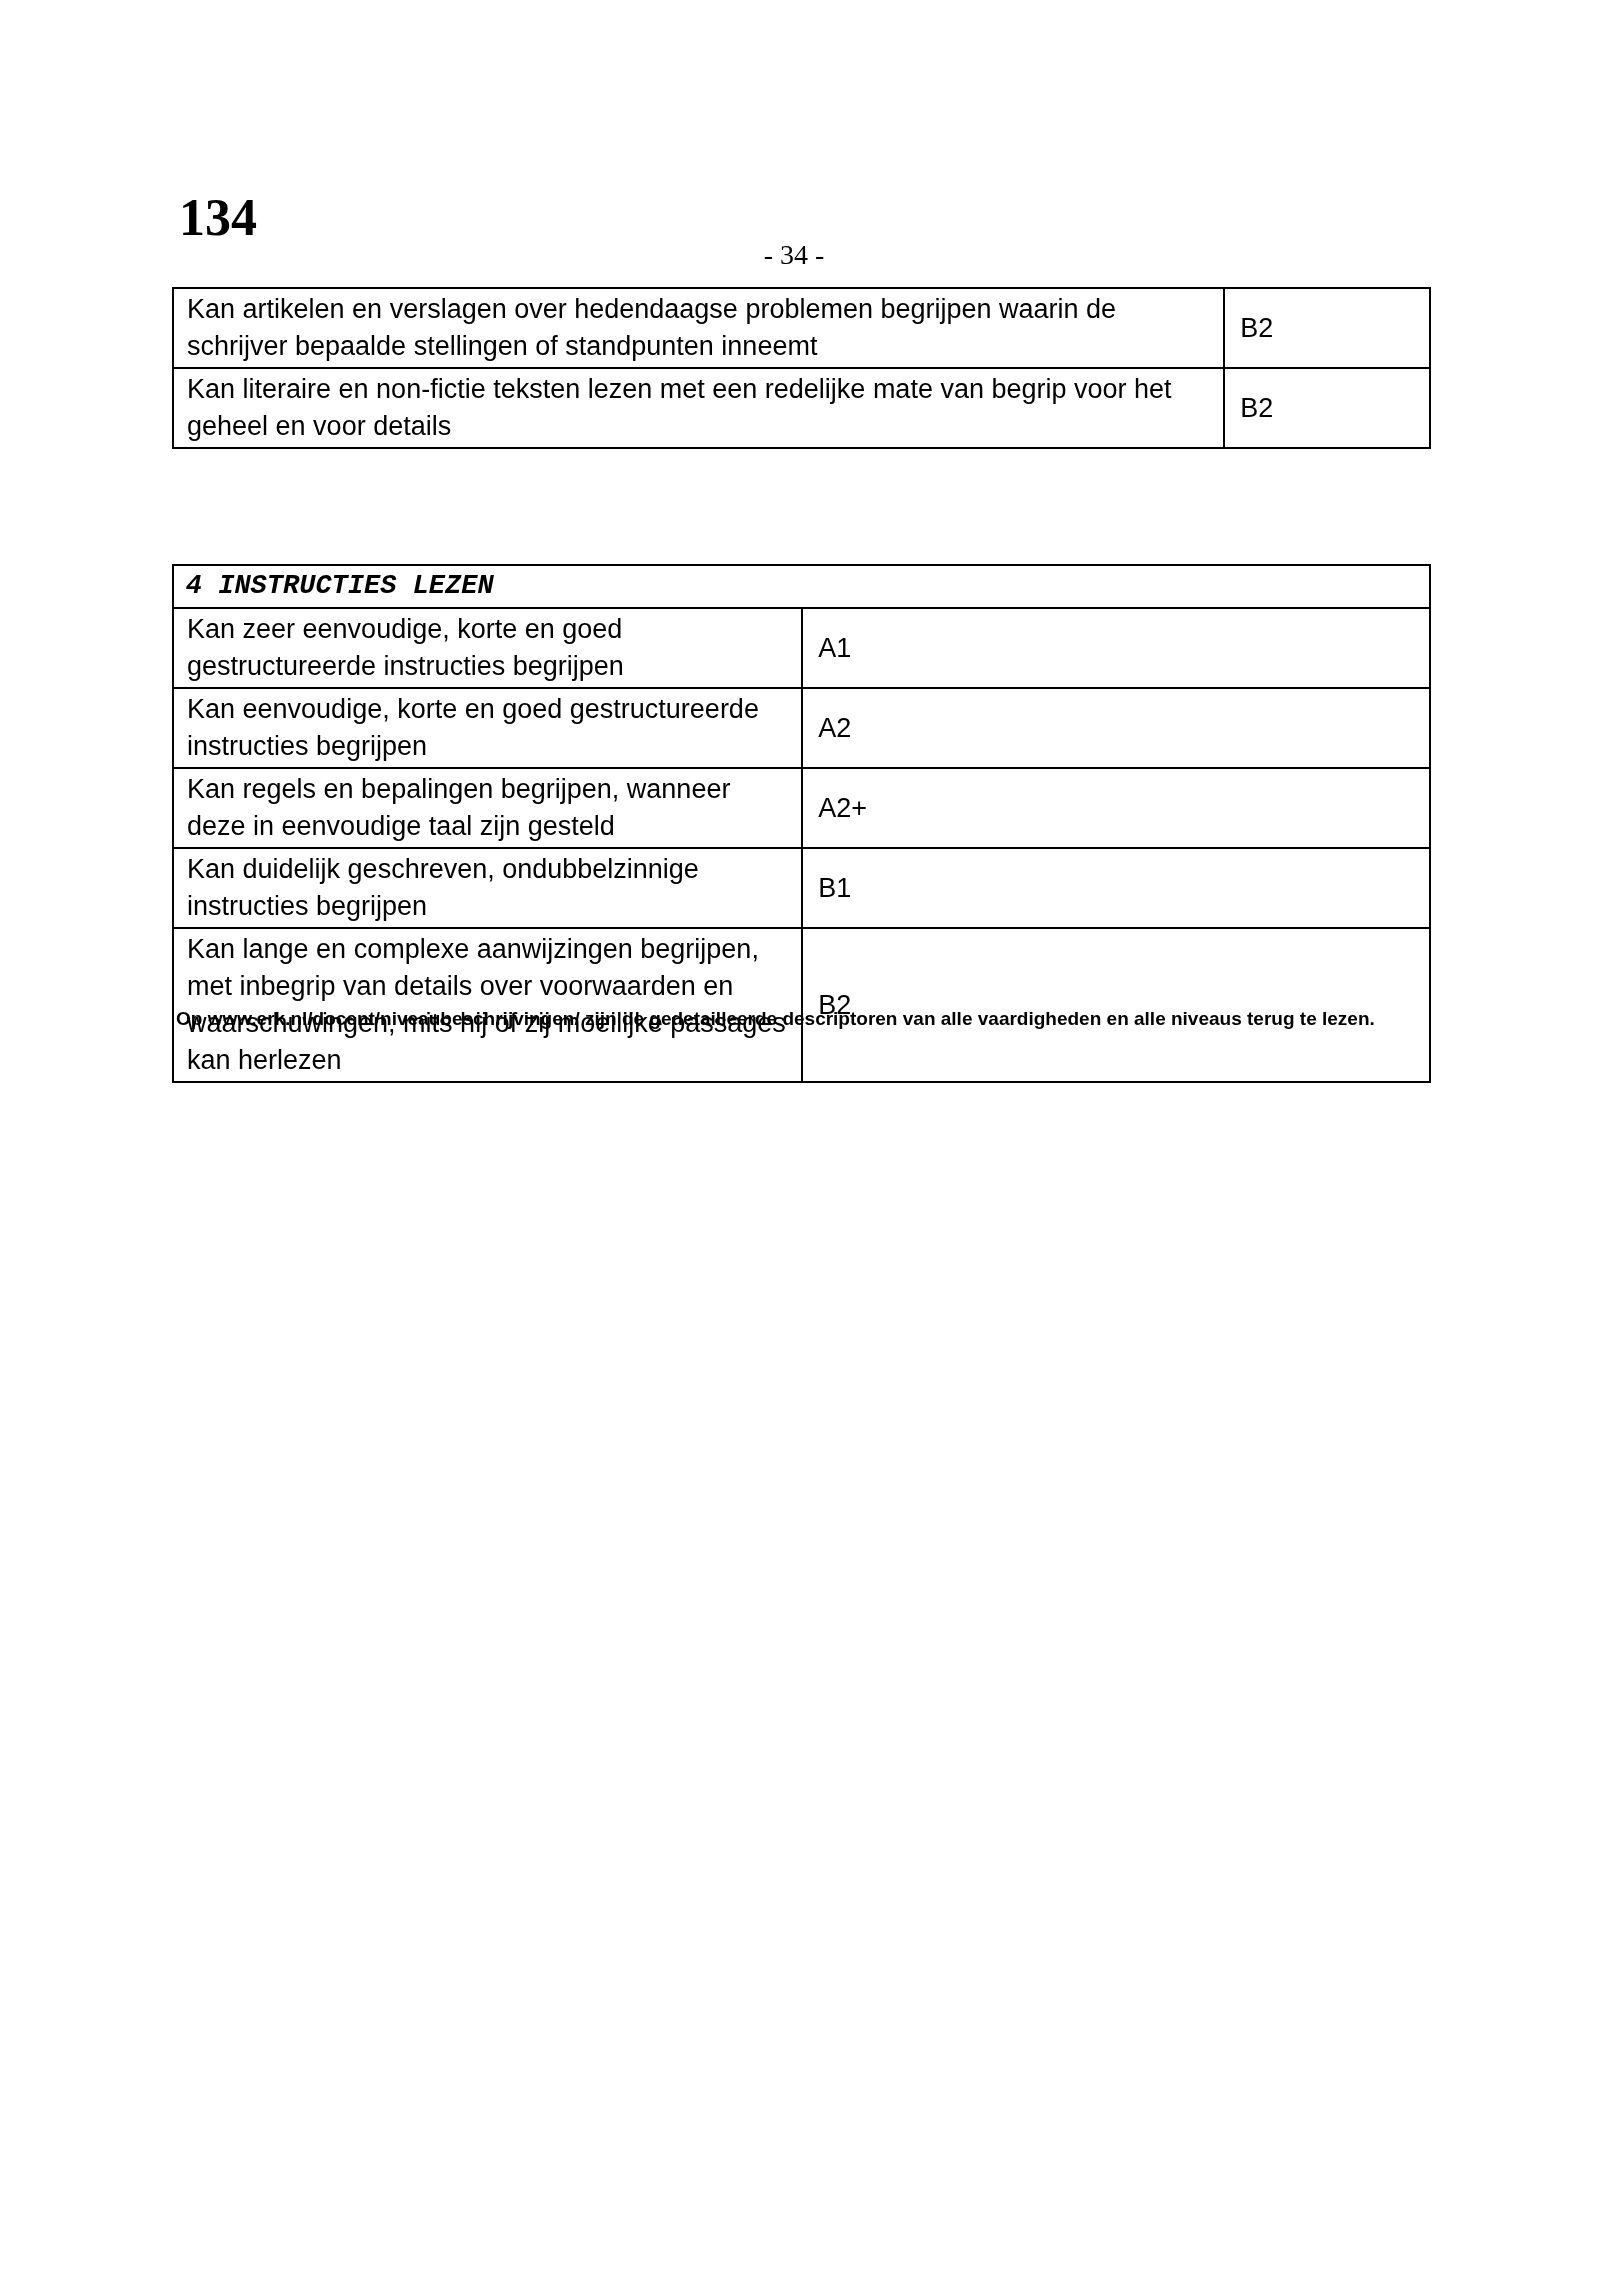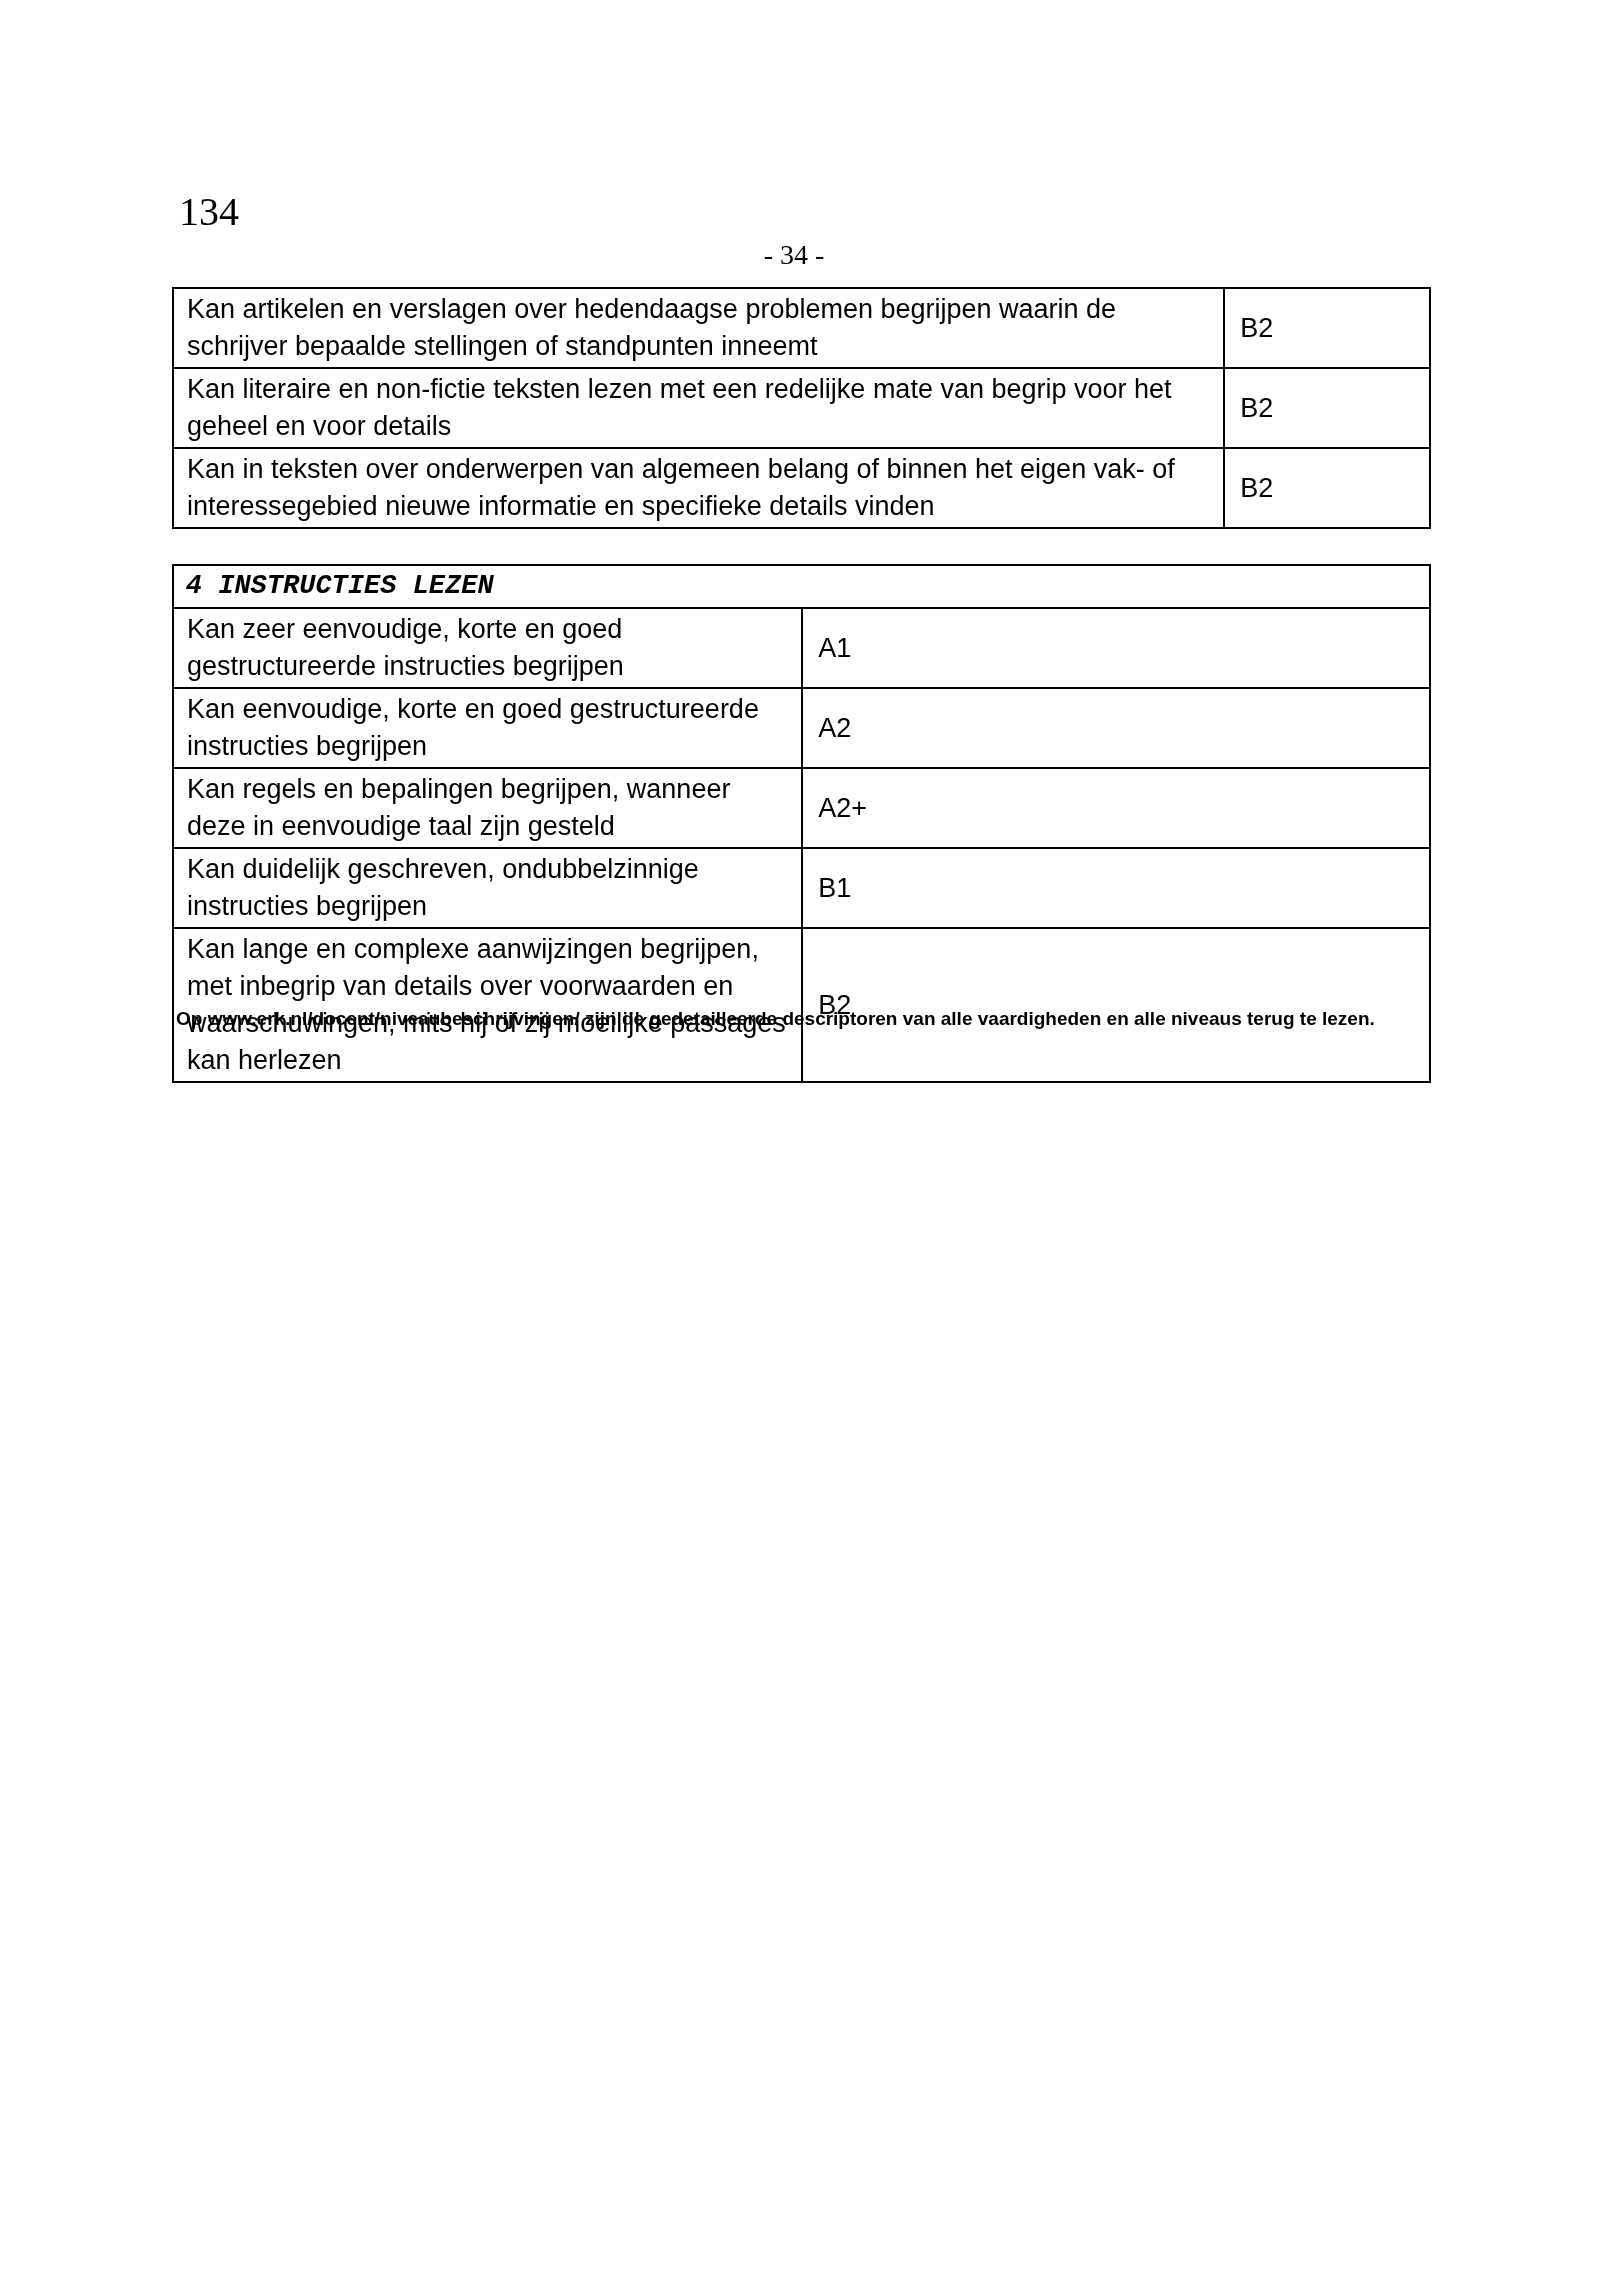--- a/index.html
+++ b/index.html
@@ -17,22 +17,22 @@
   .page {
     position: absolute;
     inset: 0;
     background: #ffffff;
   }
   .pagenum {
     position: absolute;
     left: 179px;
     top: 192px;
     font-family: "Liberation Serif", serif;
-    font-weight: normal;
-    font-size: 40px;
+    font-weight: bold;
+    font-size: 52px;
     line-height: 1;
   }
   .runhead {
     position: absolute;
     top: 201px;
     left: 0;
     width: 1588px;
     text-align: center;
     font-family: "Liberation Serif", serif;
     font-size: 28px;
@@ -96,24 +96,20 @@
   <table class="desc-table" id="table1">
     <tbody>
       <tr class="r-2">
         <td class="desc-cell">Kan artikelen en verslagen over hedendaagse problemen begrijpen waarin de schrijver bepaalde stellingen of standpunten inneemt</td>
         <td class="level-cell">B2</td>
       </tr>
       <tr class="r-2">
         <td class="desc-cell">Kan literaire en non-fictie teksten lezen met een redelijke mate van begrip voor het geheel en voor details</td>
         <td class="level-cell">B2</td>
       </tr>
-      <tr class="r-2">
-        <td class="desc-cell">Kan in teksten over onderwerpen van algemeen belang of binnen het eigen vak- of interessegebied nieuwe informatie en specifieke details vinden</td>
-        <td class="level-cell">B2</td>
-      </tr>
     </tbody>
   </table>
 
   <table class="desc-table" id="table2">
     <tbody>
       <tr class="r-head">
         <td class="section-title-cell" colspan="2">4 INSTRUCTIES LEZEN</td>
       </tr>
       <tr class="r-1">
         <td class="desc-cell">Kan zeer eenvoudige, korte en goed gestructureerde instructies begrijpen</td>

